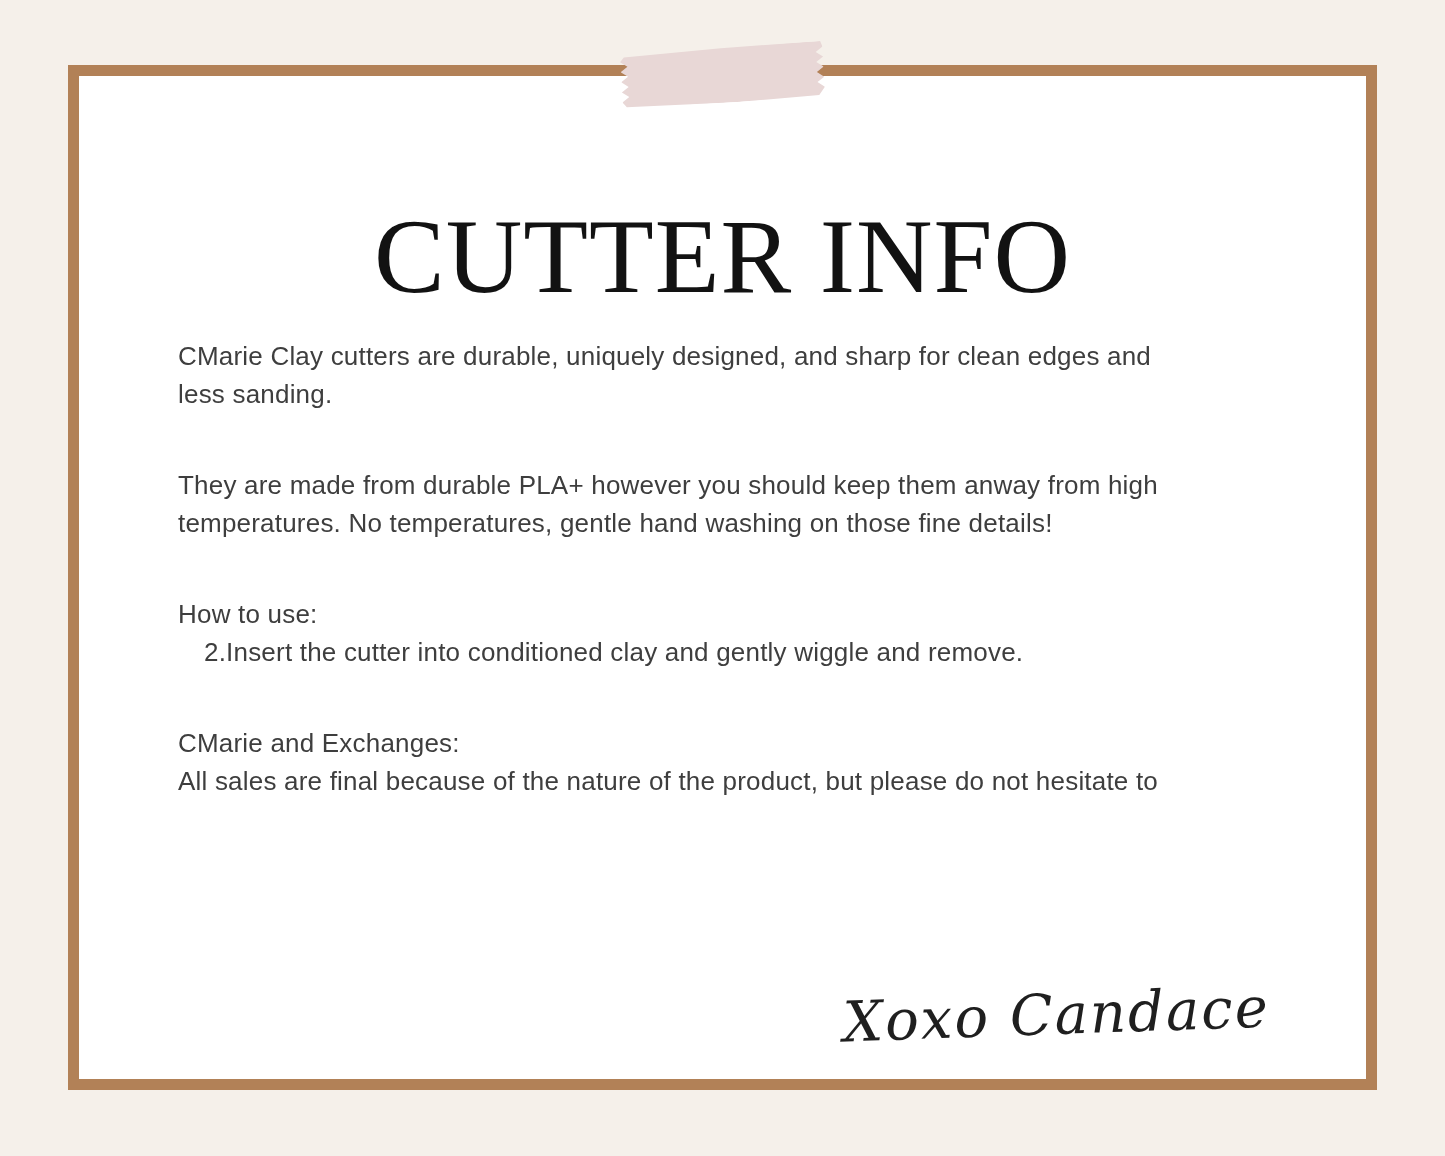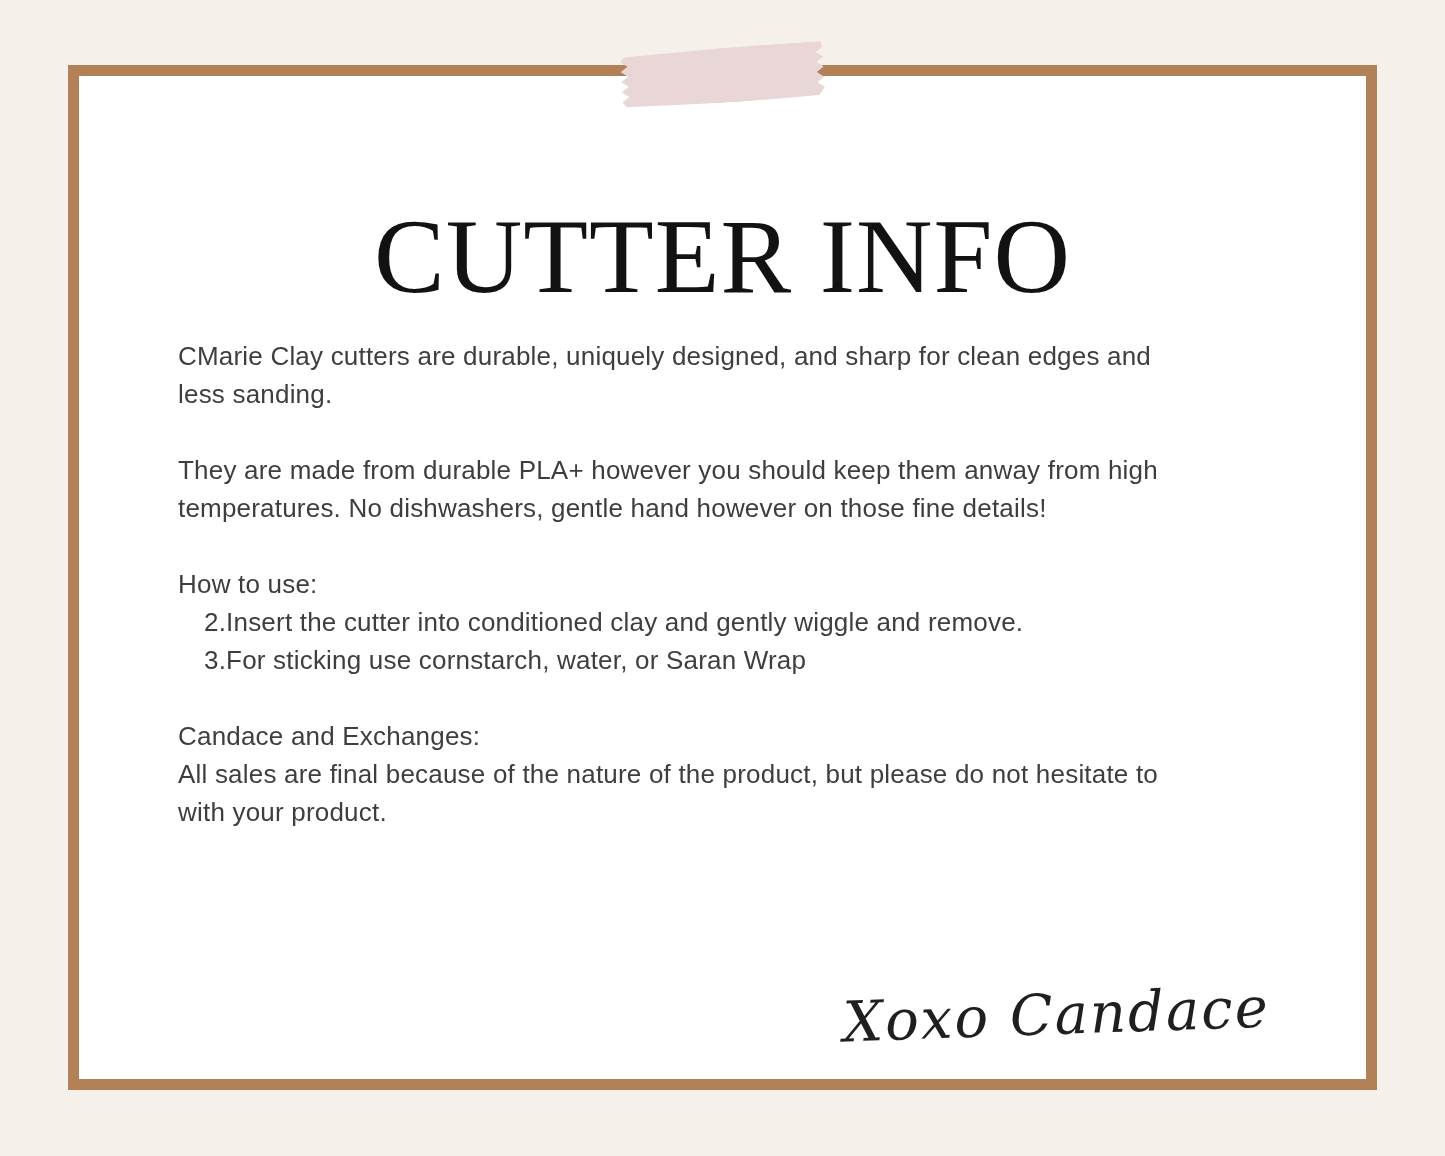--- a/index.html
+++ b/index.html
@@ -60,21 +60,21 @@
     color:var(--title-color);
   }
   .body-text{
     margin-top:27px;
     padding-left:99px;
     font-size:26px;
     line-height:38px;
     letter-spacing:0.2px;
     color:var(--body-color);
   }
-  .paragraph:not(:first-child){margin-top:38px;}
+  .paragraph:not(:first-child){margin-top:53px;}
   .line{white-space:pre;}
   .line.indent{padding-left:26px;}
   .signature{
     position:absolute;
     right:96px; bottom:32px;
     font-family:"DejaVu Serif", serif;
     font-style:italic;
     font-size:56px;
     letter-spacing:2px;
     color:var(--signature-color);
@@ -91,28 +91,26 @@
 <div class="content">
   <h1 class="title">CUTTER INFO</h1>
 
   <div class="body-text">
       <div class="paragraph">
         <div class="line">CMarie Clay cutters are durable, uniquely designed, and sharp for clean edges and</div>
         <div class="line">less sanding.</div>
       </div>
       <div class="paragraph">
         <div class="line">They are made from durable PLA+ however you should keep them anway from high</div>
-        <div class="line">temperatures. No dishwashers, gentle hand however on those fine details!</div>
+        <div class="line">temperatures. No temperatures, gentle hand washing on those fine details!</div>
       </div>
       <div class="paragraph">
         <div class="line">How to use:</div>
         <div class="line indent">2.Insert the cutter into conditioned clay and gently wiggle and remove.</div>
-        <div class="line indent">3.For sticking use cornstarch, water, or Saran Wrap</div>
       </div>
       <div class="paragraph">
-        <div class="line">Candace and Exchanges:</div>
+        <div class="line">CMarie and Exchanges:</div>
         <div class="line">All sales are final because of the nature of the product, but please do not hesitate to</div>
-        <div class="line">with your product.</div>
       </div>
     </div>
 
   <div class="signature">Xoxo Candace</div>
 </div>
 
 </body></html>

